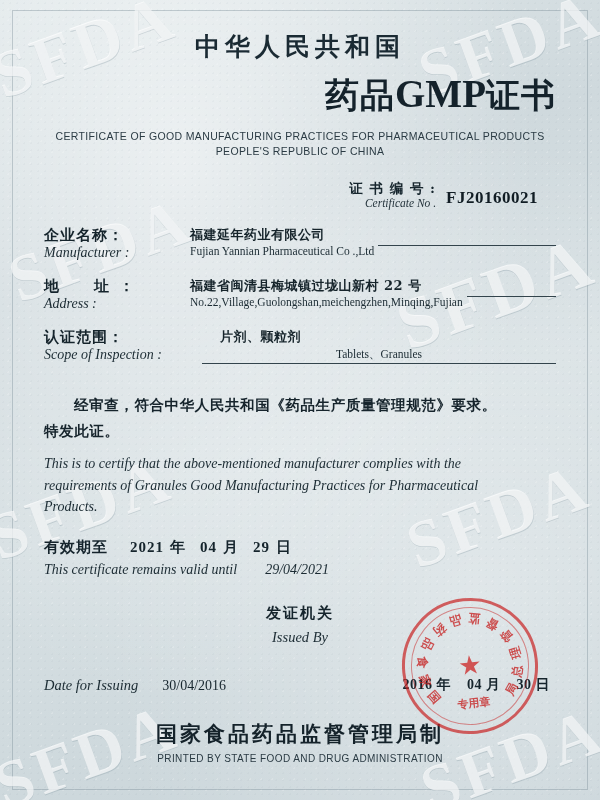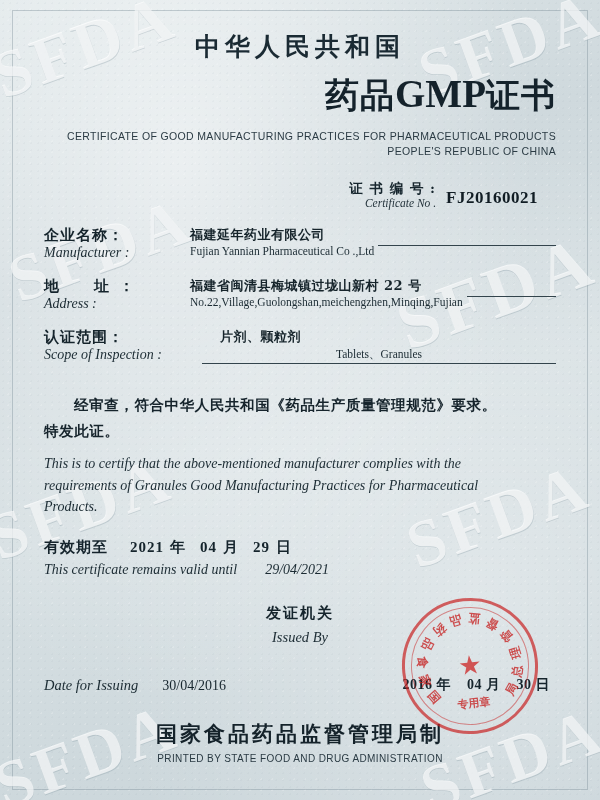--- a/index.html
+++ b/index.html
@@ -92,21 +92,21 @@
     font-size: 34px;
     letter-spacing: 1px;
     white-space: nowrap;
   }
   .gmp-line .lat {
     font-family: "Liberation Serif", serif;
     font-size: 39px;
     letter-spacing: 0px;
   }
   .en-title {
-    text-align: right;
+    text-align: center;
     margin-top: 10px;
     font-family: "Liberation Sans", sans-serif;
     font-size: 10.5px;
     letter-spacing: .35px;
     color: #2b3b44;
     line-height: 1.45;
   }
 
   
   .certno-row {

